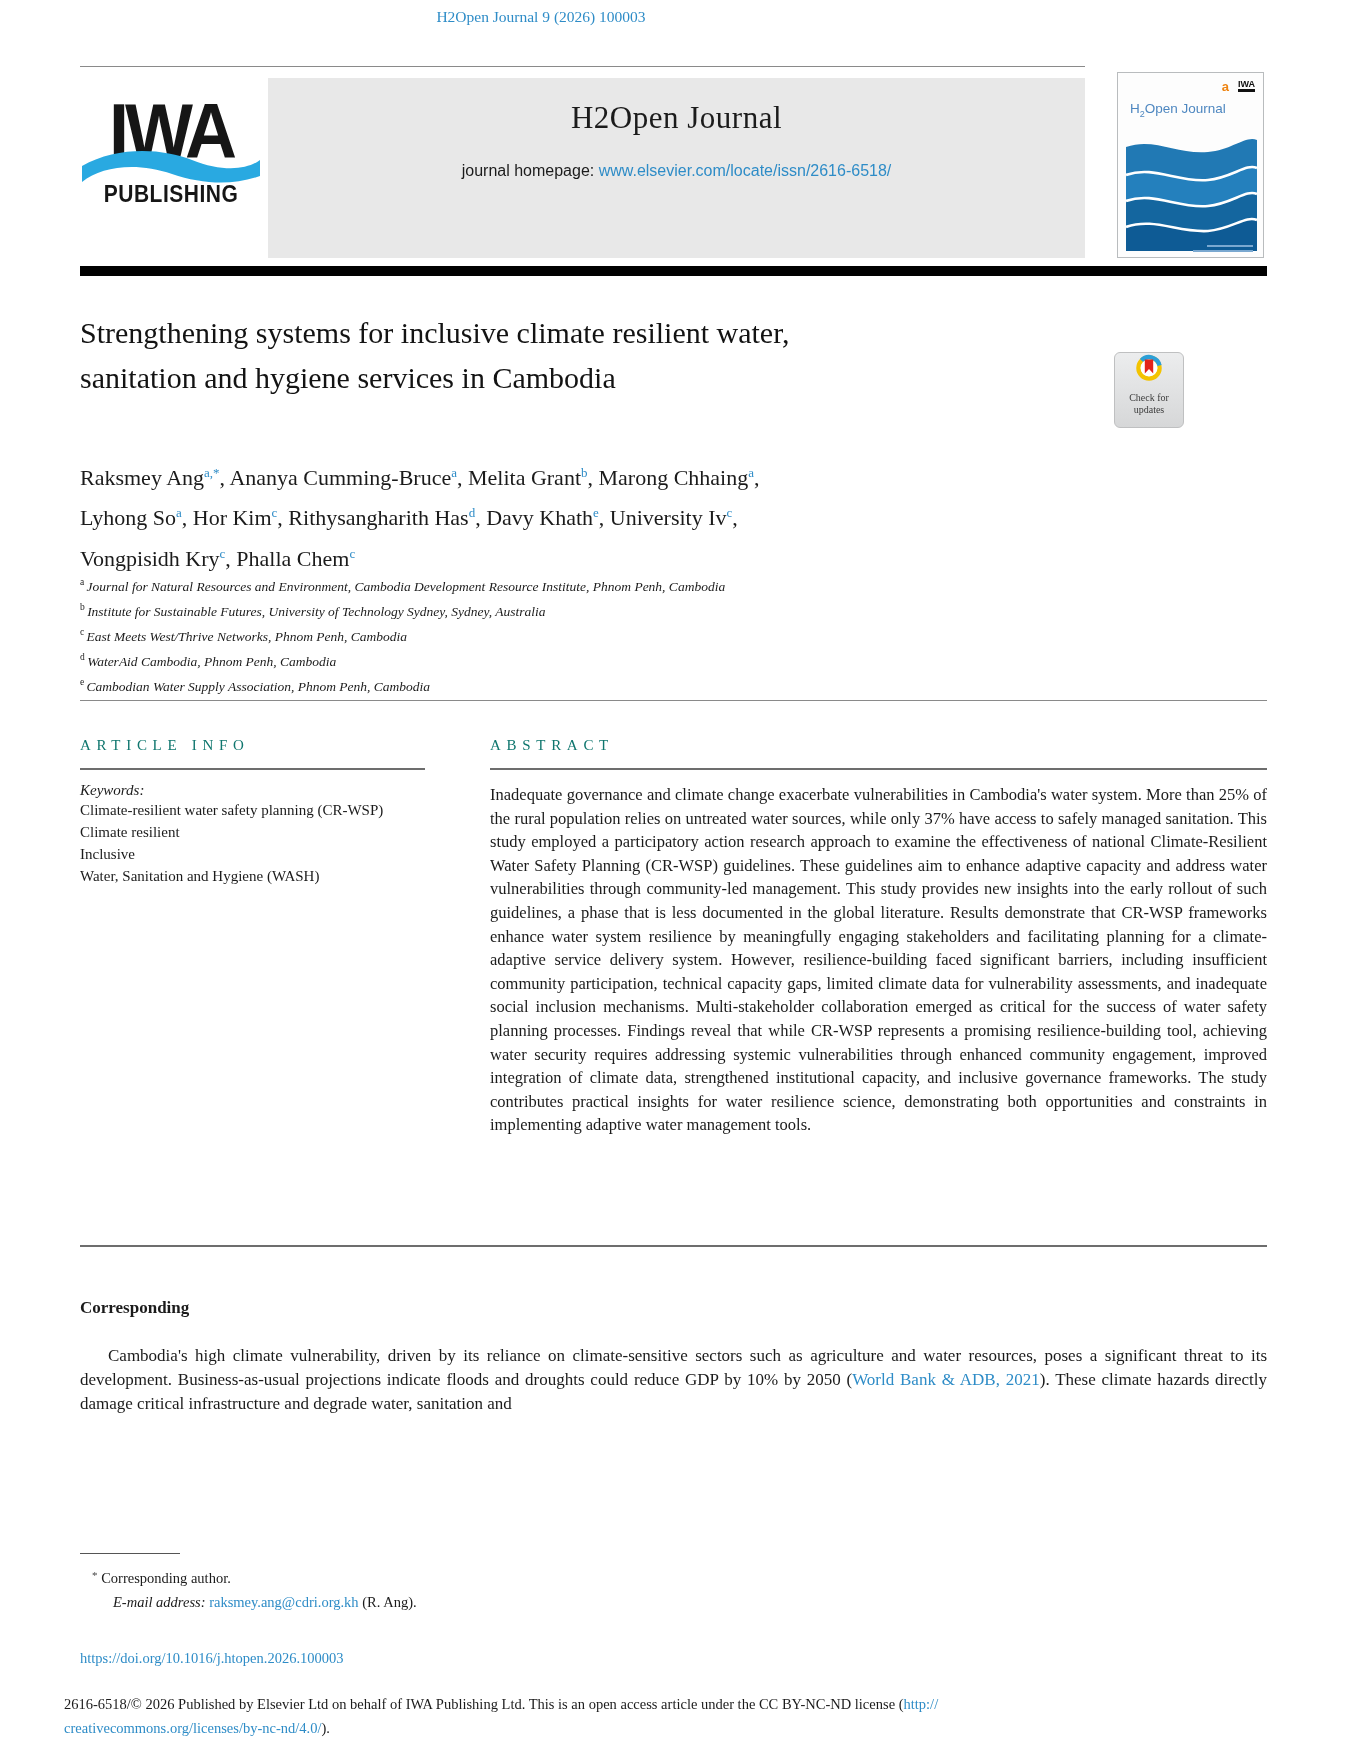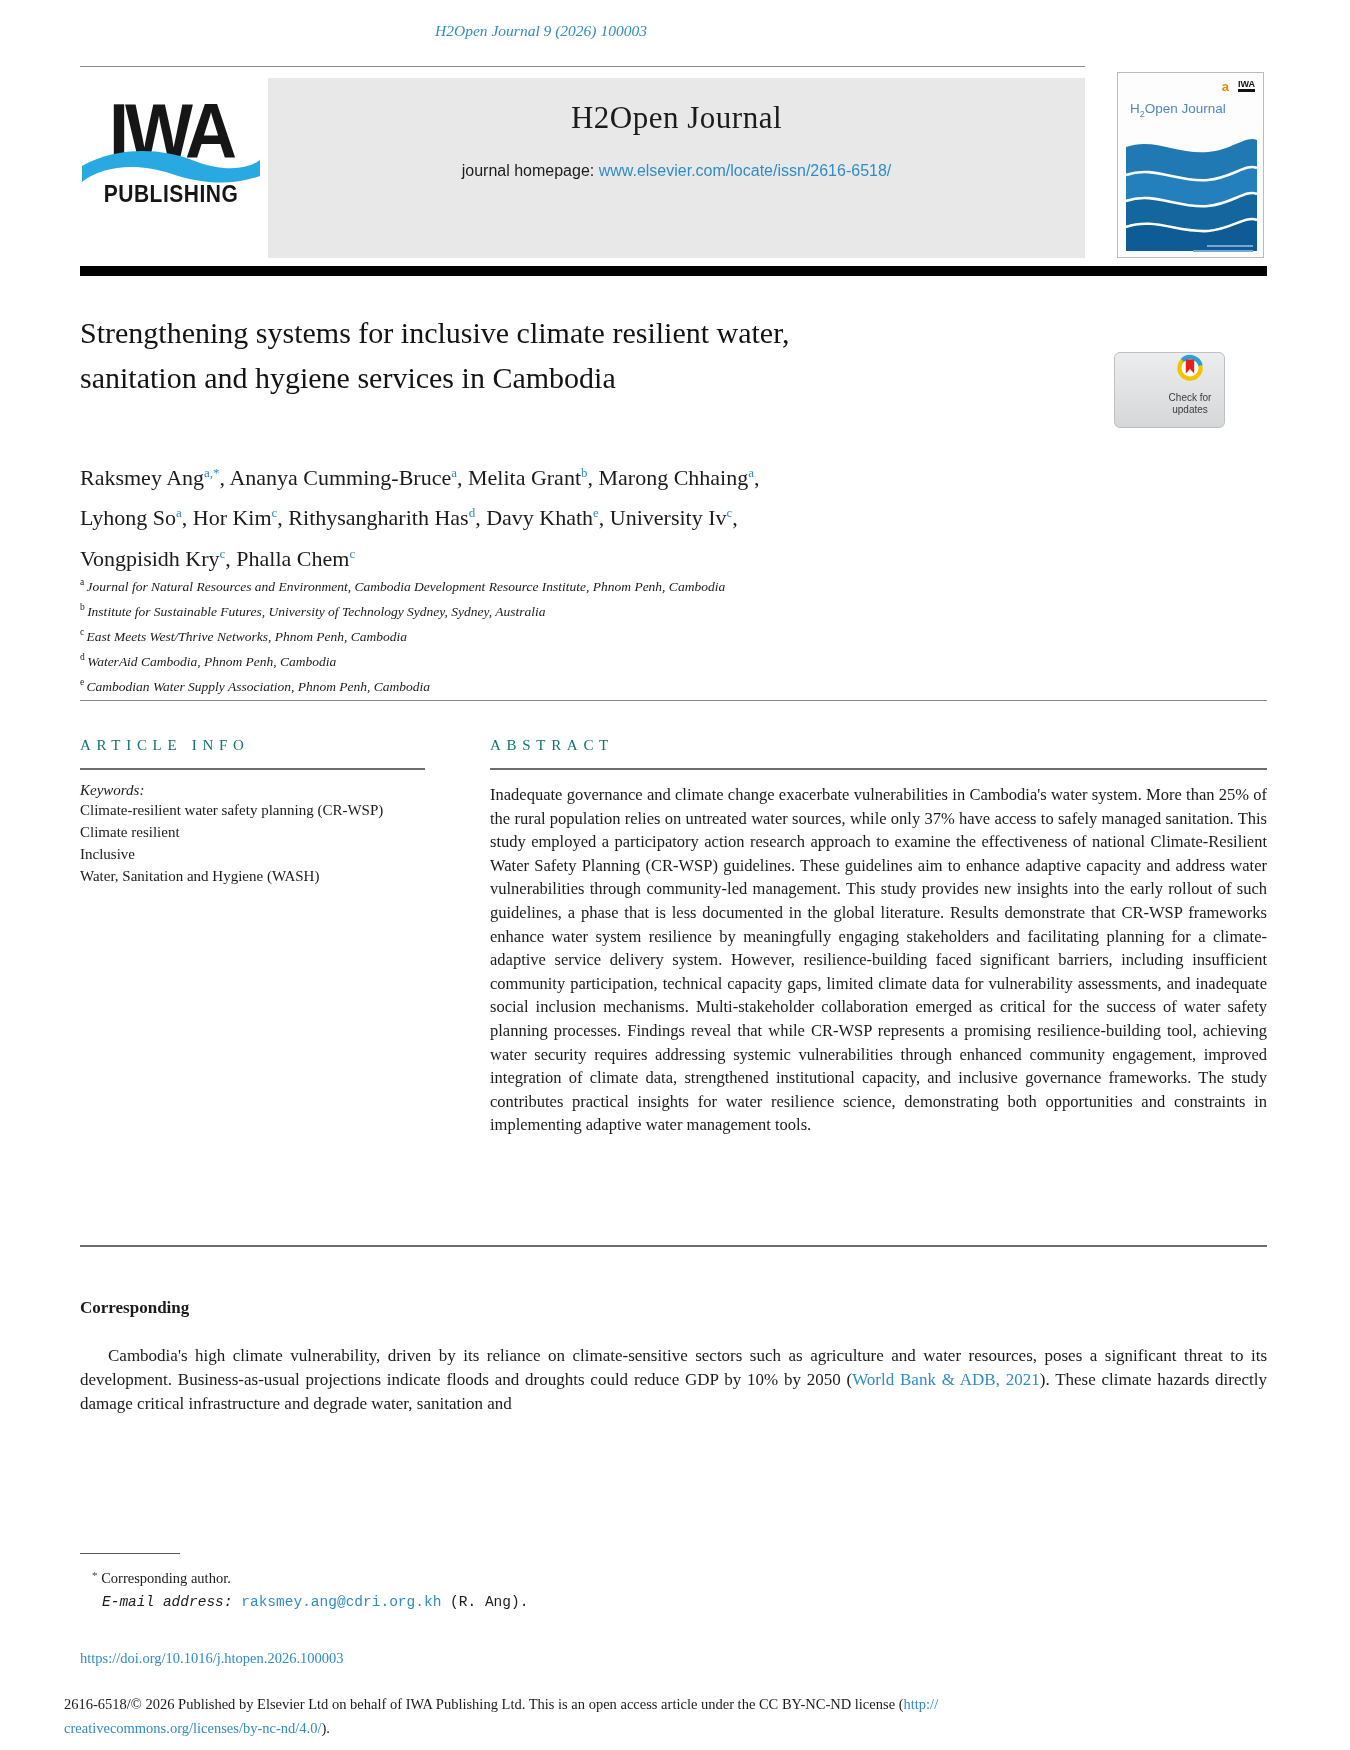--- a/index.html
+++ b/index.html
@@ -4,21 +4,21 @@
 <style>
   html,body{margin:0;padding:0;background:#ffffff;}
   .page{position:relative;width:1350px;height:1750px;background:#fff;
         font-family:"Liberation Serif",serif;color:#1b1b1b;overflow:hidden;}
   .abs{position:absolute;}
   a,.link{color:#2e8cc7;text-decoration:none;cursor:pointer;}
   .rule{border-top:2px solid #7d7d7d;height:0;}
   .rule-thin{border-top:1.5px solid #8a8a8a;height:0;}
 
   
-  .citation{left:0;top:22px;width:1082px;text-align:center;font-size:15.5px;font-style:italic;}
+  .citation{left:0;top:8px;width:1082px;text-align:center;font-size:15.5px;}
   .top-rule{left:80px;top:66px;width:1005px;}
   .banner{left:268px;top:78px;width:817px;height:180px;background:#e8e8e8;text-align:center;}
   .banner .contents{margin-top:20px;font-size:16px;}
   .banner .jtitle{margin-top:22px;font-size:31px;letter-spacing:.5px;}
   .banner .homepage{margin-top:26px;font-size:16px;font-family:"Liberation Sans",sans-serif;}
   .black-bar{left:80px;top:266px;width:1187px;height:10px;background:#010101;}
 
   
   .iwa-logo{left:82px;top:96px;width:178px;height:130px;text-align:center;}
   .iwa-word{font-family:"Liberation Sans",sans-serif;font-weight:bold;font-size:72px;
@@ -39,21 +39,21 @@
   .cover .ctitle sub{font-size:9px;}
   .cover svg{position:absolute;left:8px;top:58px;}
   .cover .tiny1,.cover .tiny2{position:absolute;right:10px;height:2px;background:#7aa8d0;}
   .cover .tiny1{bottom:10px;width:46px;}
   .cover .tiny2{bottom:5px;width:60px;}
 
   
   .title{left:80px;top:310px;width:980px;font-size:30px;line-height:45px;color:#131313;}
   .badge{left:1114px;top:352px;width:68px;height:74px;border:1px solid #bfc0c1;border-radius:6px;
          background:linear-gradient(#ecedee,#d6d7d8);text-align:center;
-         font-family:Liberation Sans, sans-serif;padding-left:41px;}
+         font-family:Liberation Serif, serif;}
   .badge .btxt{font-size:10px;color:#3c3c3c;line-height:11.5px;margin-top:1px;}
 
   
   .authors{left:80px;top:455px;width:1000px;font-size:22px;line-height:35px;}
   .authors sup{color:#2e8cc7;font-size:13px;}
   .affils{left:80px;top:572px;width:1100px;font-size:13.5px;line-height:21.5px;font-style:italic;}
   .affils sup{font-style:normal;font-size:9.5px;}
   .mid-rule{left:80px;top:700px;width:1187px;}
 
   
@@ -69,21 +69,21 @@
 
   
   .intro-head{left:80px;top:1298px;width:400px;font-weight:bold;font-size:17px;}
   .intro-para{left:80px;top:1344px;width:1187px;font-size:17px;line-height:23.8px;
               text-align:justify;text-indent:28px;}
 
   
   .fn-rule{left:80px;top:1553px;width:100px;border-top:1.5px solid #555;}
   .footnote{left:92px;top:1563px;width:900px;font-size:14.5px;line-height:24px;}
   .fn-star{font-size:11px;vertical-align:4px;color:#444;}
-  .fn-email{margin-left:10px;font-family:Liberation Mono, monospace;}
+  .fn-email{margin-left:21px;}
   .doi{left:80px;top:1650px;width:900px;font-size:14.5px;}
   .copyright{left:64px;top:1692px;width:1187px;font-size:14.5px;line-height:24px;}
 </style>
 </head>
 <body>
 
 <div class="page">
 
   <div class="abs citation link">H2Open Journal 9 (2026) 100003</div>
   <div class="abs top-rule rule-thin"></div>

